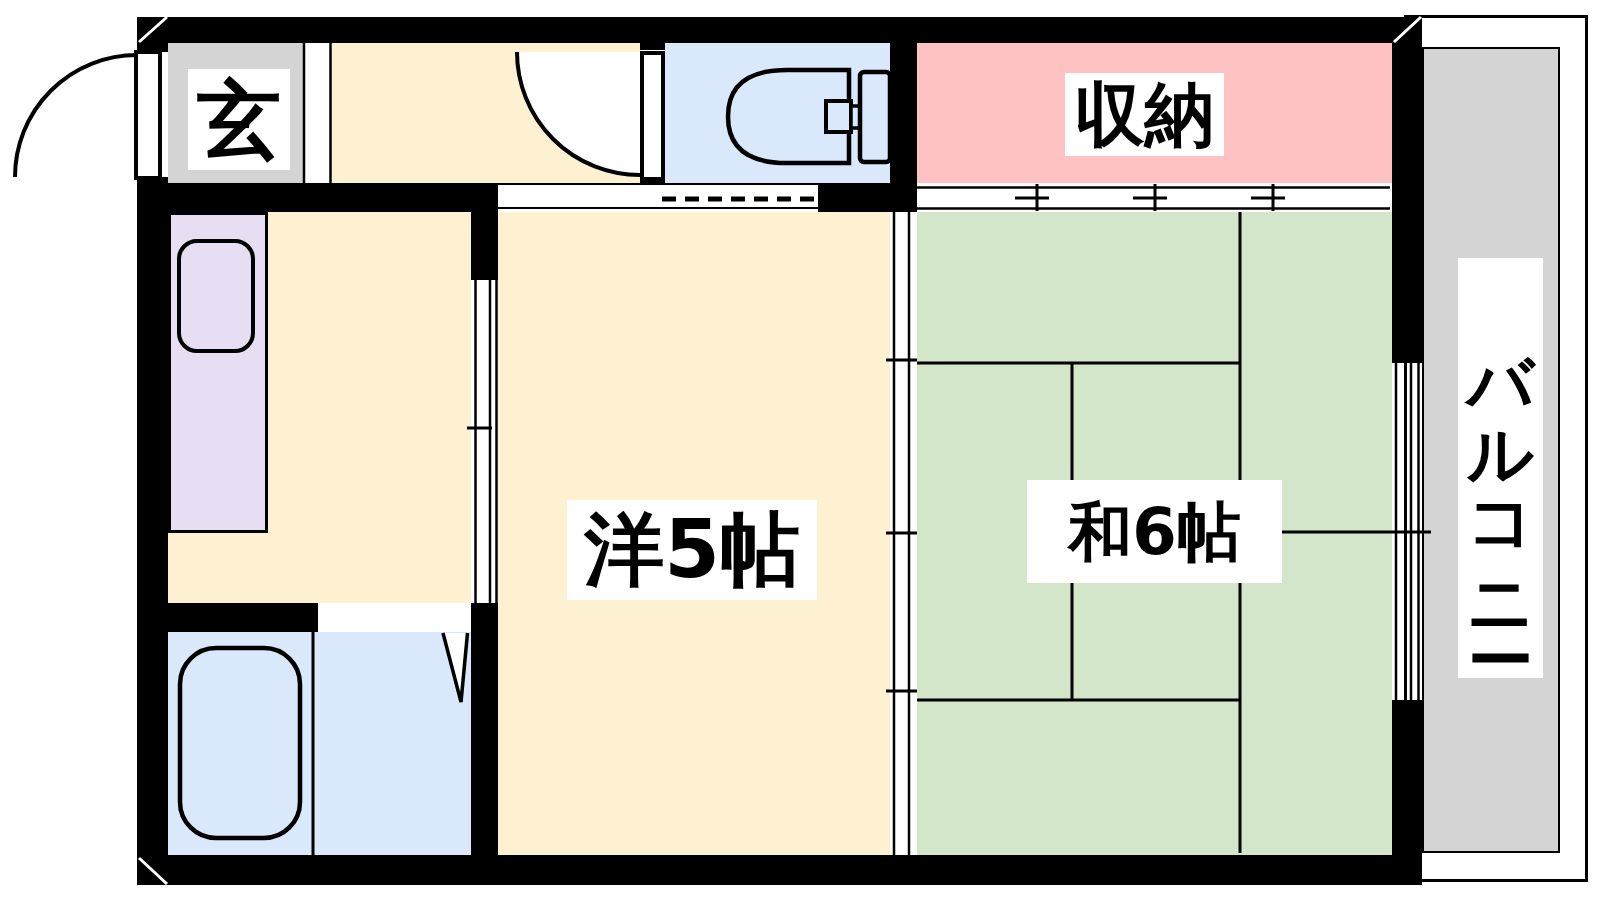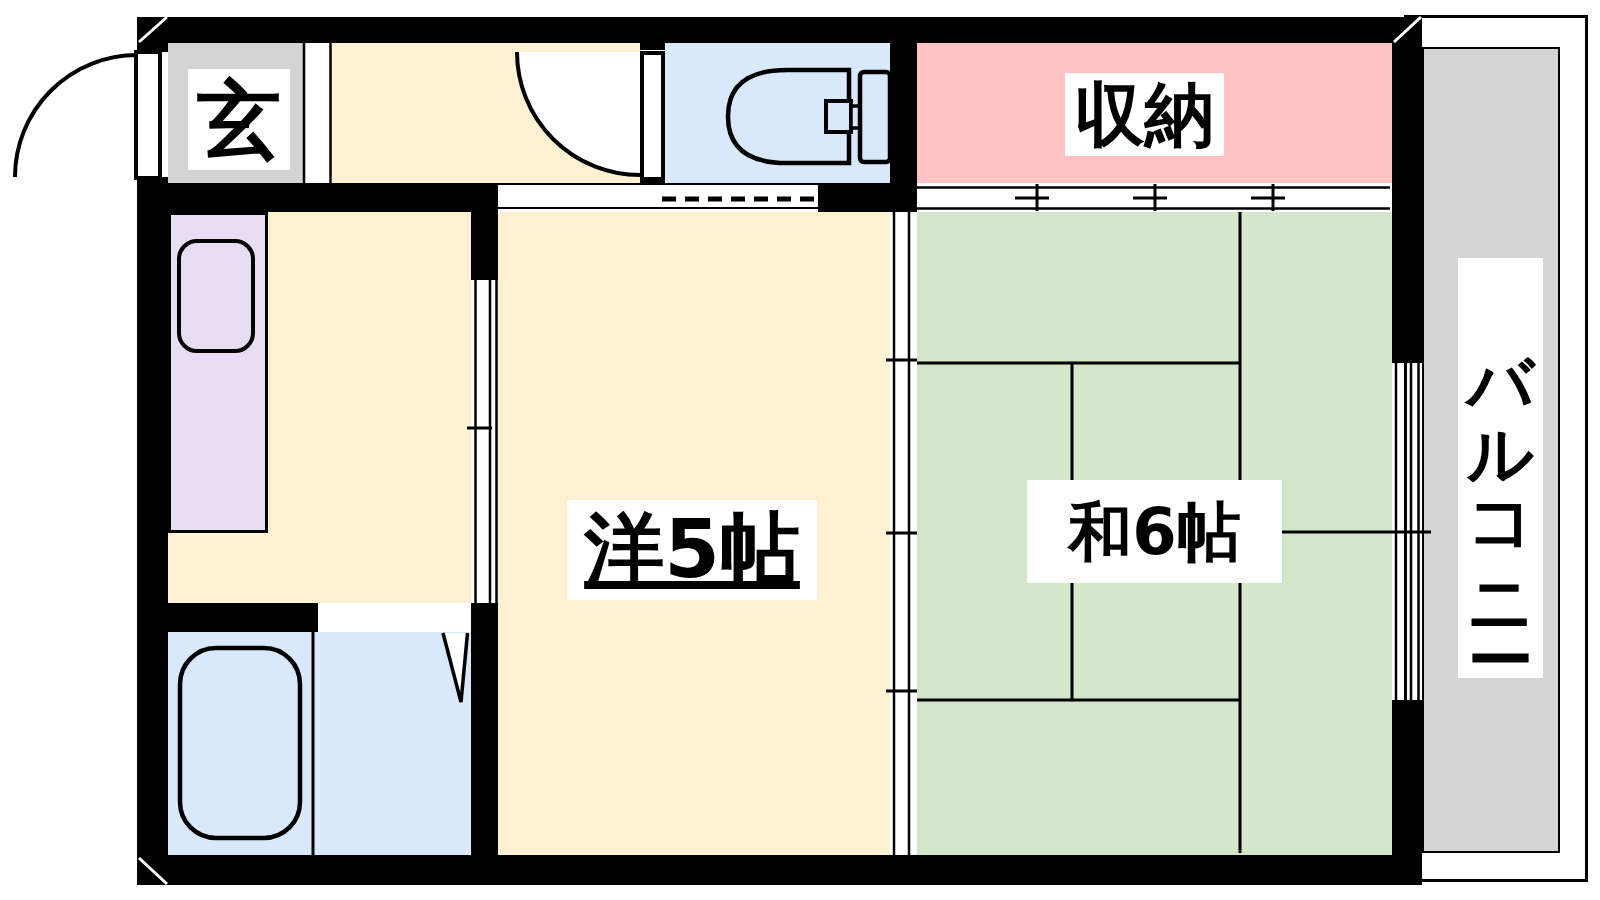--- a/index.html
+++ b/index.html
@@ -120,17 +120,17 @@
       <path d="M304 43 V183 M330.5 43 V183" stroke-width="2.5"></path>
     </g>
 
     <g stroke="#fff" stroke-width="3" fill="none">
       <path d="M139 42 L167 17 M139 858 L167 884 M1394 42 L1421 17"></path>
     </g>
   </svg>
 
   <div class="room-label" style="left:188px;top:69px;width:102px;height:101px;font-size:84px;">玄</div>
   <div class="room-label" style="left:1053px;top:73px;width:159px;height:83px;font-size:70px;margin-left:12px;">収納</div>
-  <div class="room-label" style="left:567px;top:500px;width:250px;height:100px;font-size:80px;text-decoration:underline;">洋5帖</div>
+  <div class="room-label" style="left:567px;top:500px;width:250px;height:100px;font-size:80px;">洋5帖</div>
   <div class="room-label" style="left:1027px;top:480px;width:255px;height:103px;font-size:64px;">和6帖</div>
   <div class="room-label vertical" style="left:1458px;top:258px;width:85px;height:420px;font-size:66px;">バルコニー</div>
 
 </div>
 
 </body></html>

